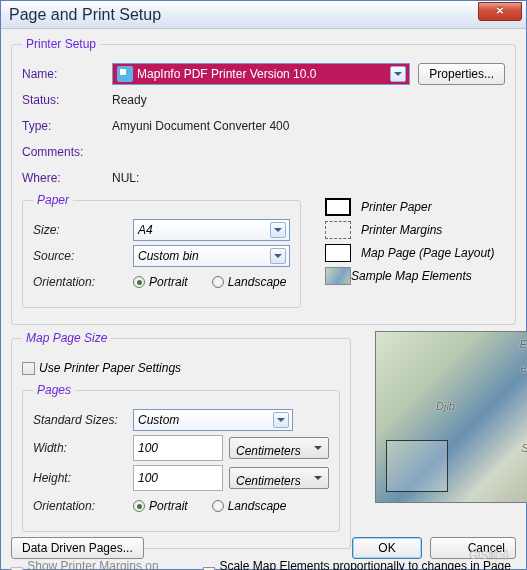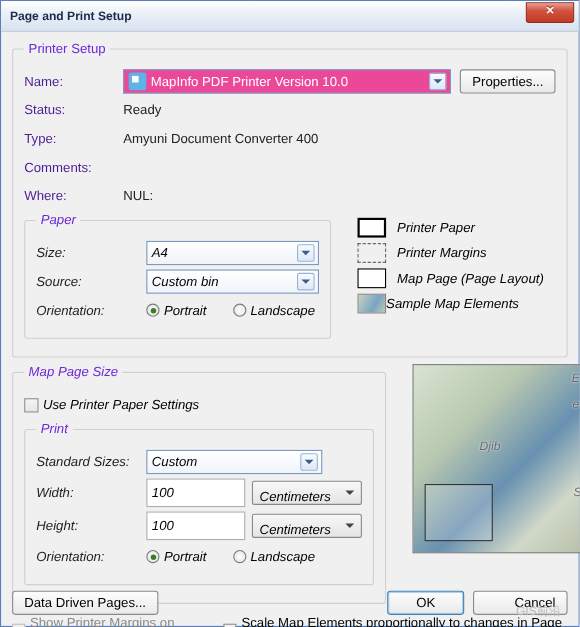--- a/index.html
+++ b/index.html
@@ -1,29 +1,29 @@
 <!DOCTYPE html>
 <html><head>
 <meta charset="utf-8">
 <style>
 * { box-sizing: border-box; font-family: 'Segoe UI', Tahoma, sans-serif; font-size: 12px; }
 body { margin: 0; background: #fff; }
 .window { width: 527px; height: 570px; border: 1px solid #5a7fb8; background: #f0f0f0; position: relative; }
 .titlebar { height: 28px; background: linear-gradient(#fdfefe, #e8eef7 50%, #d8e2f0); display: flex; align-items: center; padding-left: 8px; border-bottom: 1px solid #c0c8d8; }
-.titlebar-text { color: #1a2b4c; font-size: 11px; font-weight: bold; }
+.titlebar-text { color: #1a2b4c; font-size: 16px; }
 .close-btn { position: absolute; right: 4px; top: 1px; width: 44px; height: 19px; background: linear-gradient(#e79c93, #d1533f 40%, #c03b24); border: 1px solid #8b2e1f; border-radius: 0 0 3px 3px; color: #fff; text-align: center; line-height: 16px; font-weight: bold; font-size: 10px; text-shadow: 0 -1px 0 #7a1f0f; }
 .body { padding: 8px 10px; }
 fieldset { border: 1px solid #d0d0d0; border-radius: 3px; margin: 0 0 6px 0; padding: 8px 10px 10px 10px; }
 legend { color: #6d28d9; padding: 0 4px; font-size: 12px; }
 .row { display: flex; align-items: center; margin: 4px 0; min-height: 22px; }
 .lbl { width: 90px; color: #4c1d95; }
 .lbl-s { width: 100px; color: #222; }
 .val { color: #222; }
 .select { flex: 1; height: 22px; border: 1px solid #7a9ac0; background: linear-gradient(#fff,#f0f4fa); display: flex; align-items: center; padding: 0 4px; position: relative; }
-.select.selected { background: #ec4899; color: #fff; }
+.select.selected { background: #be185d; color: #fff; }
 .select .arrow { position: absolute; right: 3px; top: 2px; width: 16px; height: 16px; background: linear-gradient(#f7fbff,#dde8f6); border: 1px solid #9ab3d4; border-radius: 2px; display: flex; align-items: center; justify-content: center; }
 .select .arrow::after { content: ""; border-left: 4px solid transparent; border-right: 4px solid transparent; border-top: 4px solid #3b5d8a; }
 .btn { height: 22px; padding: 0 10px; background: linear-gradient(#fdfdfd,#e9e9e9); border: 1px solid #8a8a8a; border-radius: 3px; display: inline-flex; align-items: center; cursor: default; }
 .btn.def { border: 1px solid #3c7fb1; box-shadow: 0 0 0 1px #a8d4f2 inset; }
 .printer-icon { width: 16px; height: 16px; margin-right: 4px; background: #5bb3e6; border-radius: 2px; position: relative; }
 .printer-icon::after { content: ""; position: absolute; left: 3px; top: 3px; width: 6px; height: 6px; background: #fff; }
 .input { width: 90px; height: 26px; border: 1px solid #abadb3; background: #fff; padding: 0 4px; display: flex; align-items: center; }
 .unit-sel { width: 100px; height: 22px; border: 1px solid #888; background: linear-gradient(#f8f8f8,#e4e4e4); display: flex; align-items: flex-end; padding: 0 6px; position: relative; border-radius: 2px; }
 .unit-sel::after { content: ""; position: absolute; right: 6px; top: 8px; border-left: 4px solid transparent; border-right: 4px solid transparent; border-top: 4px solid #444; }
 .radio { width: 12px; height: 12px; border: 1px solid #7a7a7a; border-radius: 50%; background: radial-gradient(#fff,#e0e0e0); margin-right: 4px; display: inline-flex; align-items: center; justify-content: center; }
@@ -139,21 +139,21 @@
 
     <div class="twocol">
       <div class="leftcol">
         <fieldset>
           <legend>Map Page Size</legend>
           <div class="row">
             <span class="chk"></span>
             <span>Use Printer Paper Settings</span>
           </div>
           <fieldset>
-            <legend>Print</legend>
+            <legend>Pages</legend>
             <div class="row">
               <span class="lbl-s">Standard Sizes:</span>
               <div class="select" style="width:160px;flex:none">
                   <span>Custom</span>
                   <span class="arrow"></span>
                 </div>
             </div>
             <div class="row">
               <span class="lbl-s">Width:</span>
               <div class="input">

